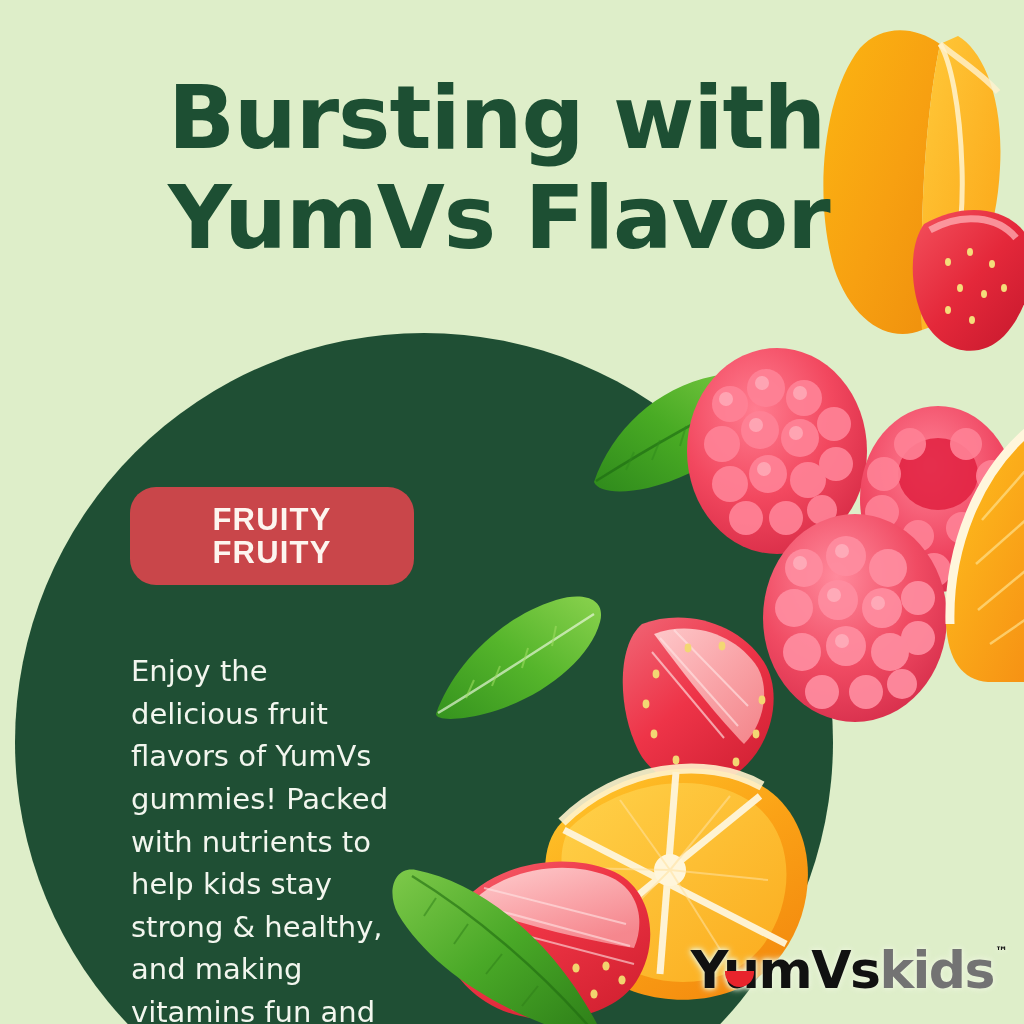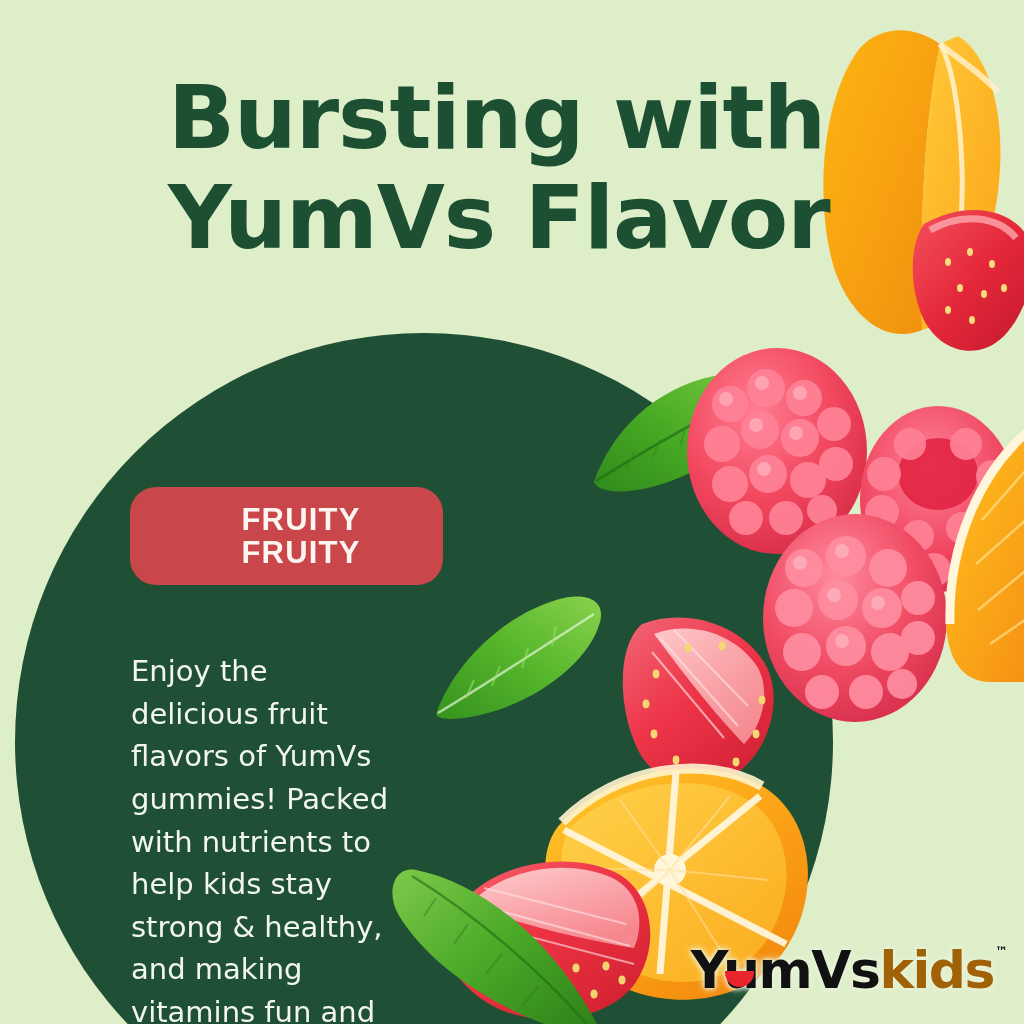--- a/index.html
+++ b/index.html
@@ -26,21 +26,20 @@
     margin-left:16px;
   }
   .headline .l1,.headline .l2{display:block;white-space:nowrap;}
 
   
   .badge{
     position:absolute;left:130px;top:487px;width:284px;height:98px;
     background:#c9464a;border-radius:26px;
     display:flex;flex-direction:column;align-items:center;justify-content:center;
     color:#fdf5ef;
-    padding-left:29px;
   }
   .badge span{
     display:block;font-size:31px;line-height:1.08;font-weight:700;
     letter-spacing:1.2px;text-align:center;
     font-family:"Liberation Sans", sans-serif;
   }
 
   
   .body-copy{
     position:absolute;left:131px;top:621px;width:268px;
@@ -51,21 +50,21 @@
   
   .logo{
     position:absolute;right:16px;bottom:28px;
     display:flex;align-items:center;
     filter:drop-shadow(0 0 2px #eaf4da) drop-shadow(0 0 3px #eaf4da);
   }
   .logo-word{
     position:relative;font-size:52px;font-weight:800;letter-spacing:-1.5px;
     color:#111111;font-family:"DejaVu Sans", sans-serif;line-height:1;
   }
-  .logo-kids{color:#a16207;}
+  .logo-kids{color:#737373;}
   .logo-smile{
     position:absolute;left:34px;bottom:9px;width:29px;height:16px;
     background:#e8242c;border-radius:0 0 18px 18px;
   }
   .logo-tm{
     font-size:13px;font-weight:700;color:#111;
     align-self:flex-start;margin-bottom:0;margin-left:1px;
     font-family:"DejaVu Sans", sans-serif;
   }
 

